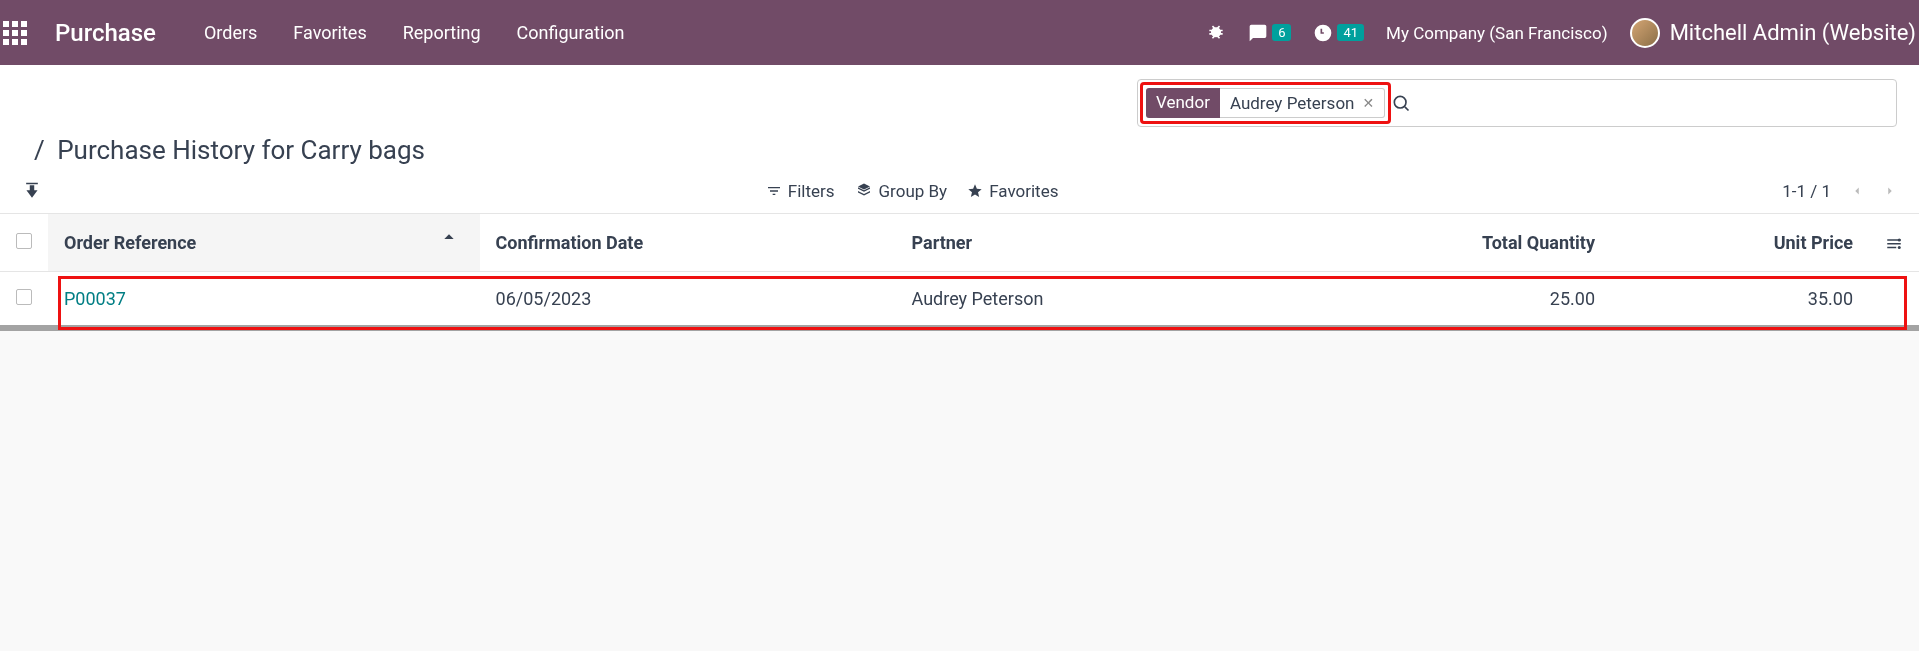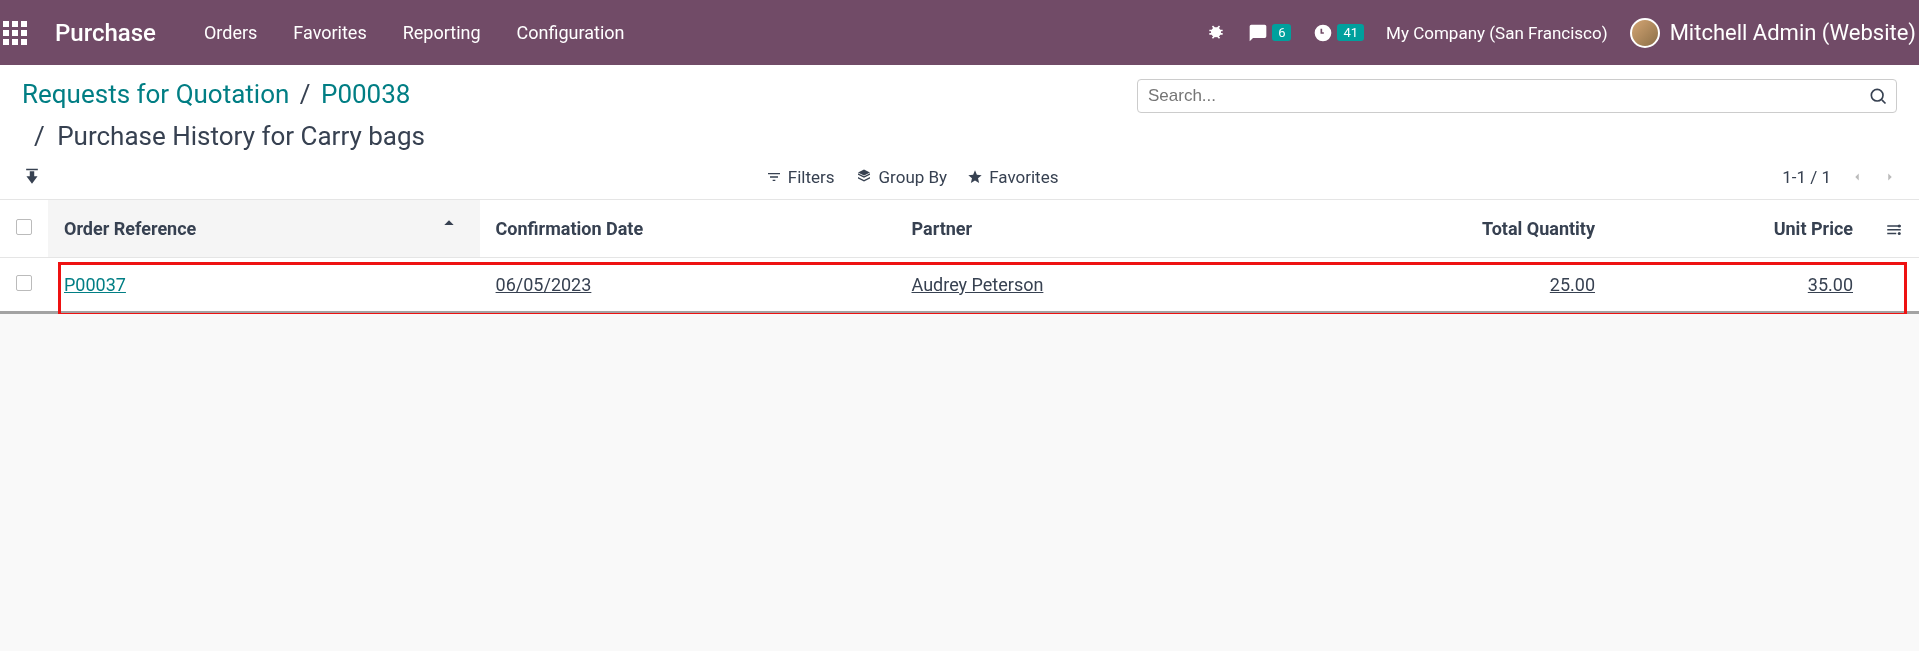--- a/index.html
+++ b/index.html
@@ -43,21 +43,21 @@
 .pager { margin-left: auto; display: flex; align-items: center; gap: 19px; font-size: 17px; color: #374151; }
 .pager-nav { color: #bbb; cursor: pointer; }
 
 
 .table-wrap { background: #fff; }
 table { width: 100%; border-collapse: collapse; padding-left: 24px; }
 th { text-align: left; padding: 18px 16px; font-size: 18px; font-weight: 700; color: #374151; border-bottom: 1px solid #e5e5e5; background: #fff; }
 th.sorting { background: #f5f5f5; }
 .sort-arrow { float: right; padding-right: 8px; }
 th.num, td.num { text-align: right; }
-td { padding: 16px 16px; font-size: 18px; color: #374151; border-bottom: 3px solid #a3a3a3; text-decoration: underline; }
+td { padding: 16px 16px; font-size: 18px; color: #374151; border-bottom: 6px solid #a3a3a3; }
 .order-ref { color: #017E84; }
 .checkbox-cell { width: 48px; text-align: center; }
 .checkbox { width: 16px; height: 16px; border: 1.5px solid #bbb; border-radius: 2px; display: inline-block; }
 .row-highlight td { position: relative; }
 .row-highlight-box { position: absolute; left: 58px; right: 12px; top: 260px; height: 54px; border: 3px solid #e11; pointer-events: none; }
 .gear-col { width: 40px; text-align: center; }
 
 
 svg { display: block; }
 </style>
@@ -103,27 +103,28 @@
     </div>
     <div style="font-size:17px;">My Company (San Francisco)</div>
     <div style="display:flex;align-items:center;gap:10px;">
       <div class="avatar"></div>
       <div class="user-name">Mitchell Admin (Website)</div>
     </div>
   </div>
 </div>
 
 <div class="title-row">
-  <div class="breadcrumbs">
-    <a>Requests for Quotation</a>
-    <span class="slash">/</span>
-    <a>P00038</a>
-  </div>
   <div class="search-wrap">
-    <input class="search-input" placeholder="Search..." style="">
+    <div class="search-tag-group">
+      <div class="tag-label">Vendor</div>
+      <div class="tag-value">
+        <span>Audrey Peterson</span>
+        <span class="tag-close">✕</span>
+      </div>
+    </div>
     <div class="search-icon">
       <svg width="20" height="20" viewBox="0 0 24 24" fill="none" stroke="#374151" stroke-width="2">
           <circle cx="11" cy="11" r="7"></circle>
           <line x1="21" y1="21" x2="16.65" y2="16.65"></line>
         </svg>
     </div>
   </div>
 </div>
 <div class="subtitle-row">
   <span class="slash">/</span>

